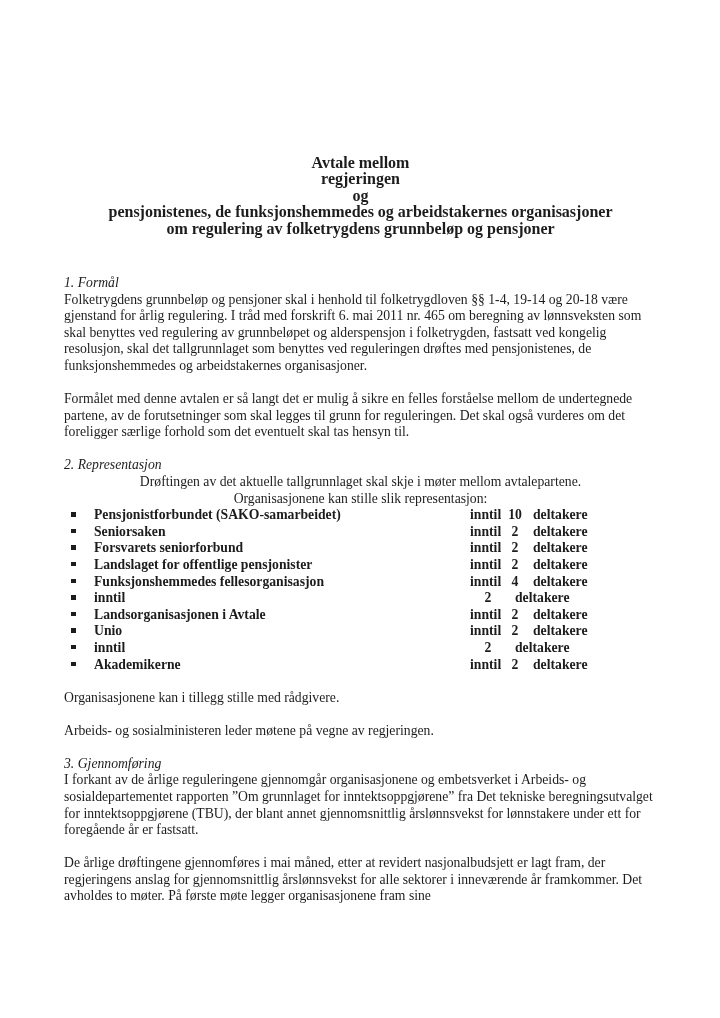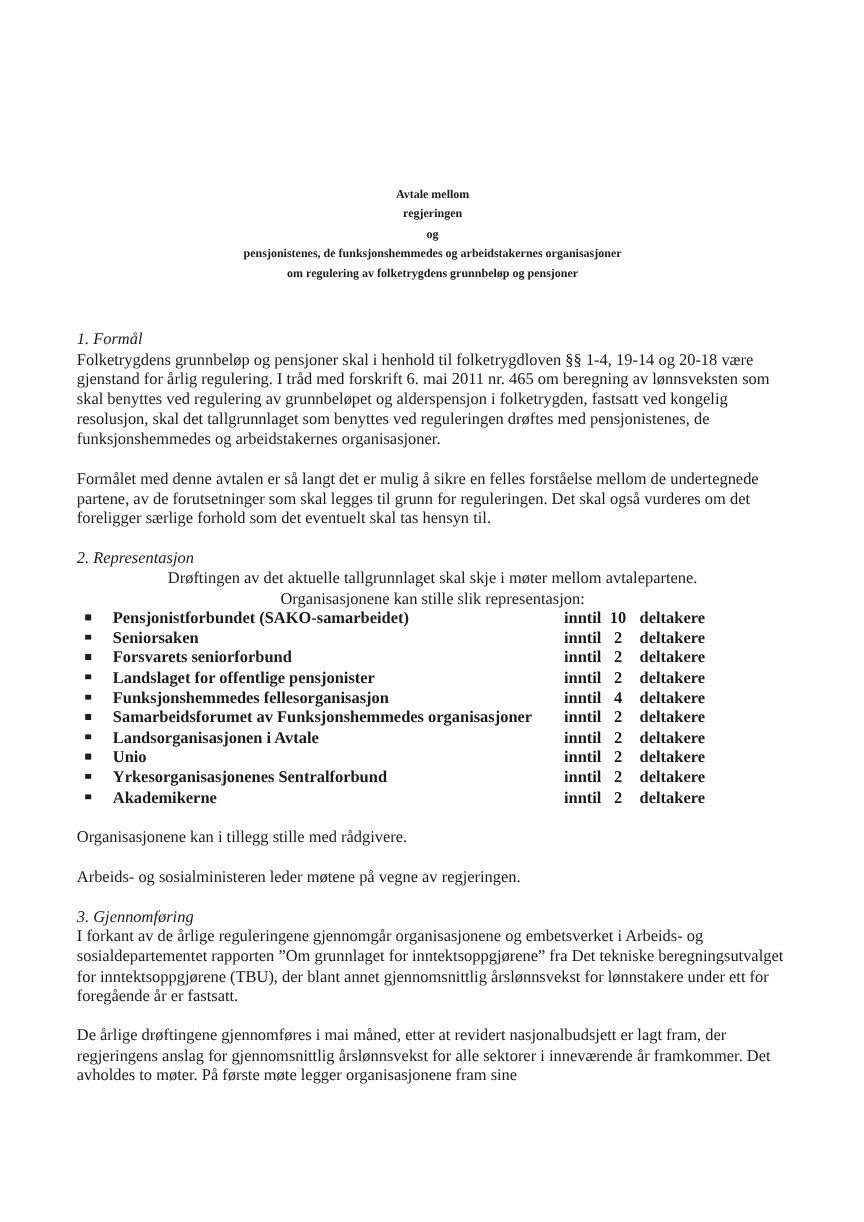--- a/index.html
+++ b/index.html
@@ -20,21 +20,21 @@
     position: absolute;
     left: 64px;
     top: 155px;
     width: 593px;
     font-size: 13.7px;
     line-height: 16.6px;
   }
   .title-block {
     text-align: center;
     font-weight: bold;
-    font-size: 10px;
+    font-size: 16px;
     line-height: 16.4px;
     margin: 0 0 38px 0;
   }
   .section-heading {
     font-style: italic;
     margin: 0;
   }
   .para {
     margin: 0 0 16.5px 0;
   }
@@ -139,21 +139,20 @@
           </span>
         <span class="rep-name">Funksjonshemmedes fellesorganisasjon</span>
         <span class="rep-prefix">inntil</span>
         <span class="rep-count">4</span>
         <span class="rep-suffix">deltakere</span>
       </div>
       <div class="rep-row">
         <span class="rep-bullet-cell">
             <span class="bullet-square"></span>
           </span>
-        <span class="rep-name">Samarbeidsforumet av Funksjonshemmedes organisasjoner</span>
         <span class="rep-prefix">inntil</span>
         <span class="rep-count">2</span>
         <span class="rep-suffix">deltakere</span>
       </div>
       <div class="rep-row">
         <span class="rep-bullet-cell">
             <span class="bullet-square"></span>
           </span>
         <span class="rep-name">Landsorganisasjonen i Avtale</span>
         <span class="rep-prefix">inntil</span>
@@ -166,21 +165,20 @@
           </span>
         <span class="rep-name">Unio</span>
         <span class="rep-prefix">inntil</span>
         <span class="rep-count">2</span>
         <span class="rep-suffix">deltakere</span>
       </div>
       <div class="rep-row">
         <span class="rep-bullet-cell">
             <span class="bullet-square"></span>
           </span>
-        <span class="rep-name">Yrkesorganisasjonenes Sentralforbund</span>
         <span class="rep-prefix">inntil</span>
         <span class="rep-count">2</span>
         <span class="rep-suffix">deltakere</span>
       </div>
       <div class="rep-row">
         <span class="rep-bullet-cell">
             <span class="bullet-square"></span>
           </span>
         <span class="rep-name">Akademikerne</span>
         <span class="rep-prefix">inntil</span>

